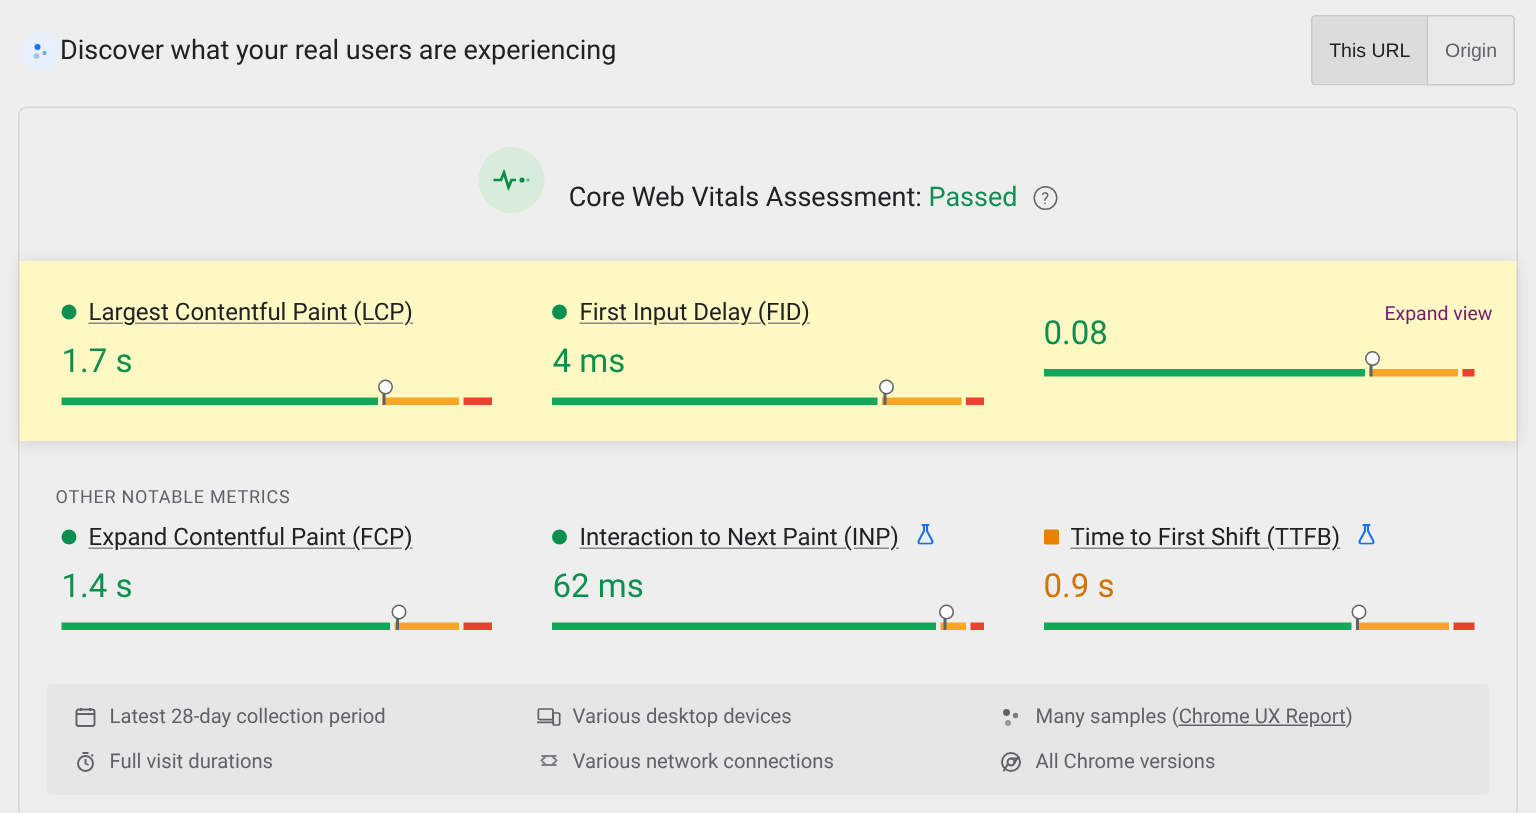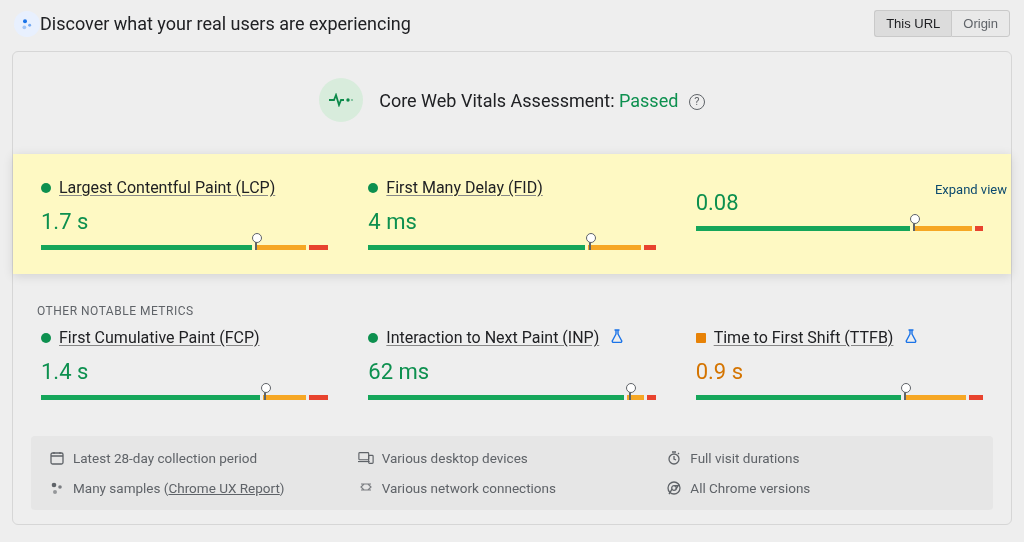--- a/index.html
+++ b/index.html
@@ -27,52 +27,52 @@
     position: relative;
   }
   .header-icon svg { width: 16px; height: 16px; }
   .topbar h1 { font-size: 18px; font-weight: 400; margin: 0; color: #202124; }
   .scope-toggle { display: flex; }
   .scope-btn {
     border: 1px solid #c9c9c9;
     background: #e9e9e9;
     color: #5f6368;
     font-size: 13px;
-    padding: 5px 11px;
+    padding: 15px 11px;
     cursor: pointer;
   }
   .scope-btn.active { background: #dcdcdc; color: #202124; }
   .scope-btn:first-child { border-right: none; border-radius: 3px 0 0 3px; }
   .scope-btn:last-child { border-radius: 0 3px 3px 0; }
 
   .panel {
     margin: 8px 12px 10px 12px;
     border: 1px solid #d6d6d6;
     border-radius: 6px;
     background: #eeeeee;
     padding: 12px 0 14px 0;
     position: relative;
   }
   .assessment {
-    display: flex; align-items: center; justify-content: center;
+    display: flex; align-items: flex-end; justify-content: center;
     gap: 16px; padding: 14px 0 22px 0;
   }
   .pulse {
     width: 44px; height: 44px; border-radius: 50%;
     background: #d8ecdc;
     display: flex; align-items: center; justify-content: center;
   }
   .assessment-text { font-size: 18px; color: #202124; }
   .passed { color: #0d904f; }
   .help-icon {
     display: inline-flex; width: 16px; height: 16px; border: 1.3px solid #5f6368;
     border-radius: 50%; align-items: center; justify-content: center;
     font-size: 11px; color: #5f6368; margin-left: 6px; vertical-align: middle;
   }
-  .expand { position: absolute; right: 4px; top: 130px; font-size: 13px; color: #0c4a6e; cursor: pointer; text-align: right; }
+  .expand { position: absolute; right: 16px; top: 130px; font-size: 13px; color: #701a75; cursor: pointer; text-align: right; }
 
   .highlight-band {
     background: #fef9c3;
     box-shadow: 0 2px 10px rgba(0,0,0,0.12);
     margin: 10px 0 30px 0;
     padding: 24px 28px 18px 28px;
   }
   .metrics-row {
     display: grid;
     grid-template-columns: 1fr 1fr 1fr;
@@ -184,21 +184,21 @@
               <div class="seg g" style="width: 75%;"></div>
               <div class="seg o" style="width: 18%;"></div>
               <div class="seg r" style="width: 7%;"></div>
             </div>
           <div class="marker" style="left: calc(75% - 1px);"></div>
         </div>
       </div>
       <div class="metric">
         <div class="metric-title-row">
           <span class="dot"></span>
-          <span class="metric-name">First Many Delay (FID)</span>
+          <span class="metric-name">First Input Delay (FID)</span>
         </div>
         <div class="metric-value">4 ms</div>
         <div class="dist">
           <div class="bar-track">
               <div class="seg g" style="width: 77%;"></div>
               <div class="seg o" style="width: 19%;"></div>
               <div class="seg r" style="width: 4%;"></div>
             </div>
           <div class="marker" style="left: calc(77% - 1px);"></div>
         </div>
@@ -216,21 +216,21 @@
       </div>
     </div>
   </div>
 
   <div class="other-title">OTHER NOTABLE METRICS</div>
 
   <div class="other-row">
     <div class="metric">
       <div class="metric-title-row">
         <span class="dot"></span>
-        <span class="metric-name">First Cumulative Paint (FCP)</span>
+        <span class="metric-name">Expand Contentful Paint (FCP)</span>
       </div>
       <div class="metric-value">1.4 s</div>
       <div class="dist">
         <div class="bar-track">
             <div class="seg g" style="width: 78%;"></div>
             <div class="seg o" style="width: 15%;"></div>
             <div class="seg r" style="width: 7%;"></div>
           </div>
         <div class="marker" style="left: calc(78% - 1px);"></div>
       </div>
@@ -293,39 +293,39 @@
             <rect x="1" y="1" width="11" height="8" rx="1" fill="none" stroke="#5f6368" stroke-width="1.3"></rect>
             <path d="M0 11 h13" stroke="#5f6368" stroke-width="1.3"></path>
             <rect x="12" y="4" width="5" height="9" rx="1" fill="none" stroke="#5f6368" stroke-width="1.3"></rect>
           </svg>
         </span>
       <span>Various desktop devices</span>
     </div>
     <div class="footer-item">
       <span class="ficon">
           <svg viewBox="0 0 16 16" width="16" height="16">
-            <circle cx="8" cy="9" r="5" fill="none" stroke="#5f6368" stroke-width="1.3"></circle>
-            <path d="M8 6 v3 l2 1 M6 2 h4 M12 4 l1 -1" stroke="#5f6368" stroke-width="1.3" fill="none"></path>
-          </svg>
-        </span>
-      <span>Full visit durations</span>
-    </div>
-    <div class="footer-item">
-      <span class="ficon">
-          <svg viewBox="0 0 16 16" width="16" height="16">
             <circle cx="5" cy="5" r="2.3" fill="#5f6368"></circle>
             <circle cx="11" cy="7" r="1.8" fill="#5f6368" opacity="0.8"></circle>
             <circle cx="6" cy="12" r="2" fill="#5f6368" opacity="0.6"></circle>
           </svg>
         </span>
       <span><span>Many samples (</span><a href="#">Chrome UX Report</a><span>)</span></span>
     </div>
     <div class="footer-item">
       <span class="ficon">
           <svg viewBox="0 0 16 16" width="16" height="16">
+            <circle cx="8" cy="9" r="5" fill="none" stroke="#5f6368" stroke-width="1.3"></circle>
+            <path d="M8 6 v3 l2 1 M6 2 h4 M12 4 l1 -1" stroke="#5f6368" stroke-width="1.3" fill="none"></path>
+          </svg>
+        </span>
+      <span>Full visit durations</span>
+    </div>
+    <div class="footer-item">
+      <span class="ficon">
+          <svg viewBox="0 0 16 16" width="16" height="16">
             <path d="M3 4 h7 l3 3 -3 3 h-7 M13 4 h-7 l-3 3 3 3 h7" fill="none" stroke="#5f6368" stroke-width="1.2" opacity="0.8"></path>
           </svg>
         </span>
       <span>Various network connections</span>
     </div>
     <div class="footer-item">
       <span class="ficon">
           <svg viewBox="0 0 16 16" width="16" height="16">
             <circle cx="8" cy="8" r="6" fill="none" stroke="#5f6368" stroke-width="1.3"></circle>
             <circle cx="8" cy="8" r="2.3" fill="none" stroke="#5f6368" stroke-width="1.3"></circle>

